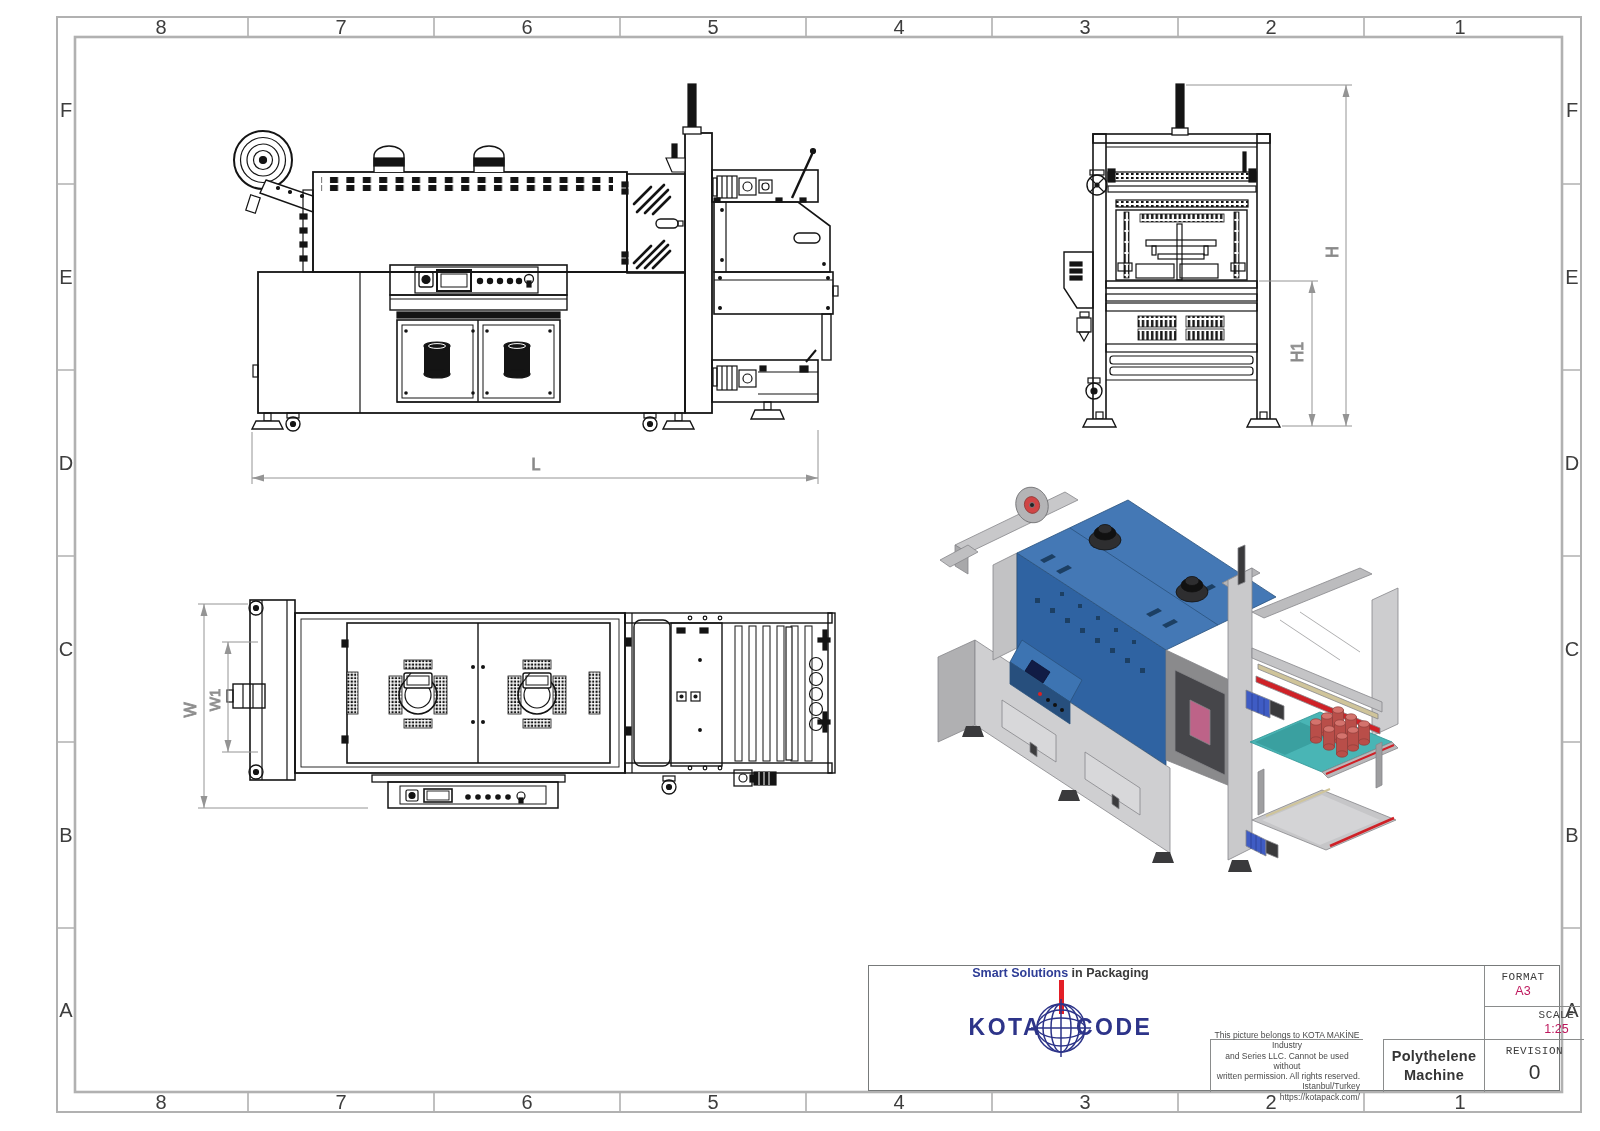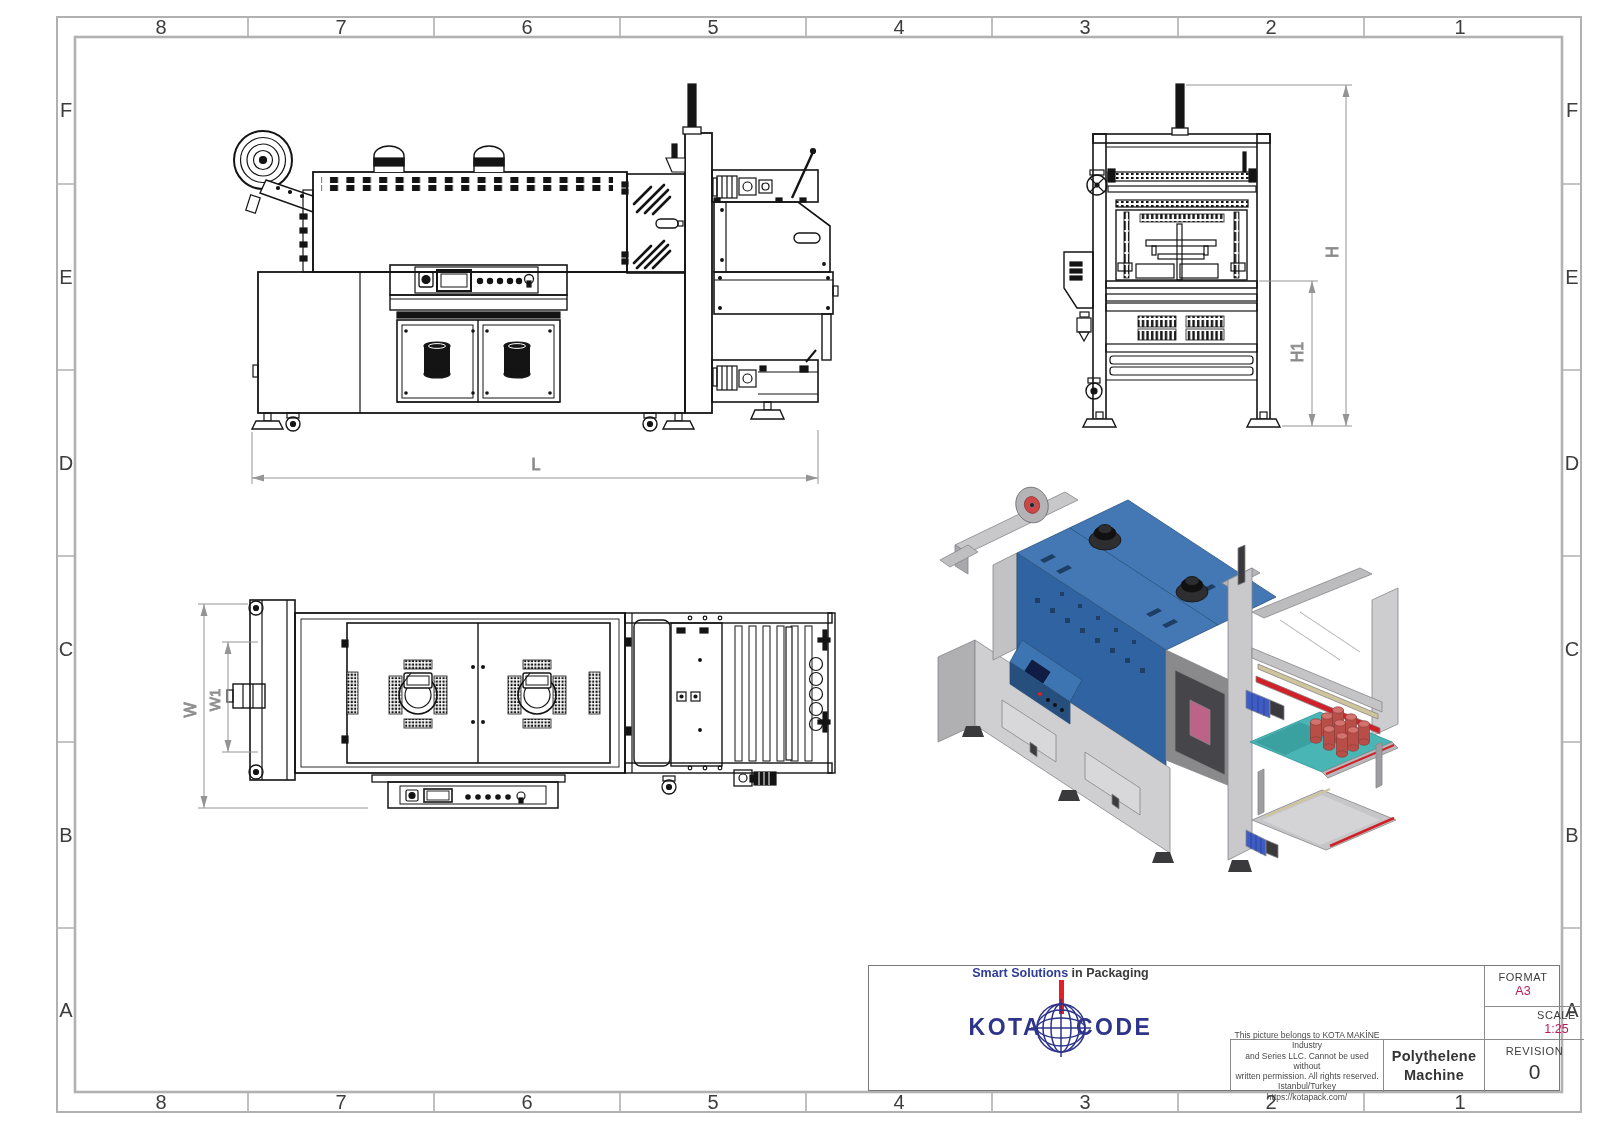--- a/index.html
+++ b/index.html
@@ -5,28 +5,28 @@
   * { margin:0; padding:0; box-sizing:border-box; }
   body { background:#ffffff; font-family:"Liberation Sans", sans-serif; }
   #sheet { position:relative; width:1600px; height:1131px; background:#ffffff; overflow:hidden; }
   svg text { font-family:"Liberation Sans", sans-serif; }
   .zlab { position:absolute; transform:translate(-50%,-50%); font-size:20px; color:#3d3d3d; font-weight:400; }
   
   #titleblock { position:absolute; left:868px; top:965px; width:692px; height:126px; border:1.5px solid #777a7a; background:#fff; }
   .tbcell { position:absolute; border-color:#8a8c8c; border-style:solid; border-width:0; }
   .cell-logo { left:0; top:0; width:361px; height:126px; display:flex; align-items:center; padding-left:22px;flex-direction:column; }
   .cell-part { left:361px; top:0; width:254px; height:73px; border-left-width:1.5px; }
-  .cell-disc { left:361px; top:73px; width:153px; height:53px; border-left-width:1.5px; border-top-width:1.5px;
-               display:flex; flex-direction:column; justify-content:center; text-align:center; padding:2px 3px; }
+  .cell-disc { left:341px; top:73px; width:153px; height:53px; border-left-width:1.5px; border-top-width:1.5px;
+               display:flex; flex-direction:column; justify-content:center; text-align:center; padding:2px 3px;align-items:flex-end; }
   .cell-desc { left:514px; top:73px; width:101px; height:53px; border-left-width:1.5px; border-top-width:1.5px;
                display:flex; align-items:center; justify-content:center; text-align:center;font-weight:bold; }
   .cell-fmt  { left:615px; top:0;  width:77px; height:40px; border-left-width:1.5px; text-align:center; padding-top:5px; }
   .cell-scale{ left:615px; top:40px; width:96px; height:33px; border-left-width:1.5px; border-top-width:1.5px; text-align:center; padding-top:2px;padding-left:48px; }
   .cell-rev  { left:615px; top:73px; width:100px; height:53px; border-left-width:1.5px; border-top-width:1.5px; text-align:center; padding-top:5px; }
-  .tb-small { font-size:11px; letter-spacing:0.6px; color:#3c3c3c; }
+  .tb-small { font-size:11px; letter-spacing:0.6px; color:#3c3c3c;font-family:Liberation Mono, monospace; }
   .tb-val   { font-size:12.5px; color:#be185d; margin-top:1px; }
   .part-label { position:absolute; left:9px; top:7px; font-size:11px; letter-spacing:0.6px; color:#3c3c3c; }
   .part-value { margin-top:30px; text-align:center; font-size:21px; letter-spacing:1px; color:#3a3a3a; }
   .disc-line { font-size:8.5px; line-height:10.3px; color:#4a4a4a; }
   .desc-text { font-size:14.5px; line-height:19px; color:#353535; letter-spacing:0.3px; }
   .rev-value { font-size:21px; color:#333; margin-top:3px; }
   
   .tagline { font-size:12.5px; font-weight:bold; white-space:nowrap; }
   .tagline .hl { color:#2e3d96; }
   .tagline .rest { color:#3a3a3a; }

